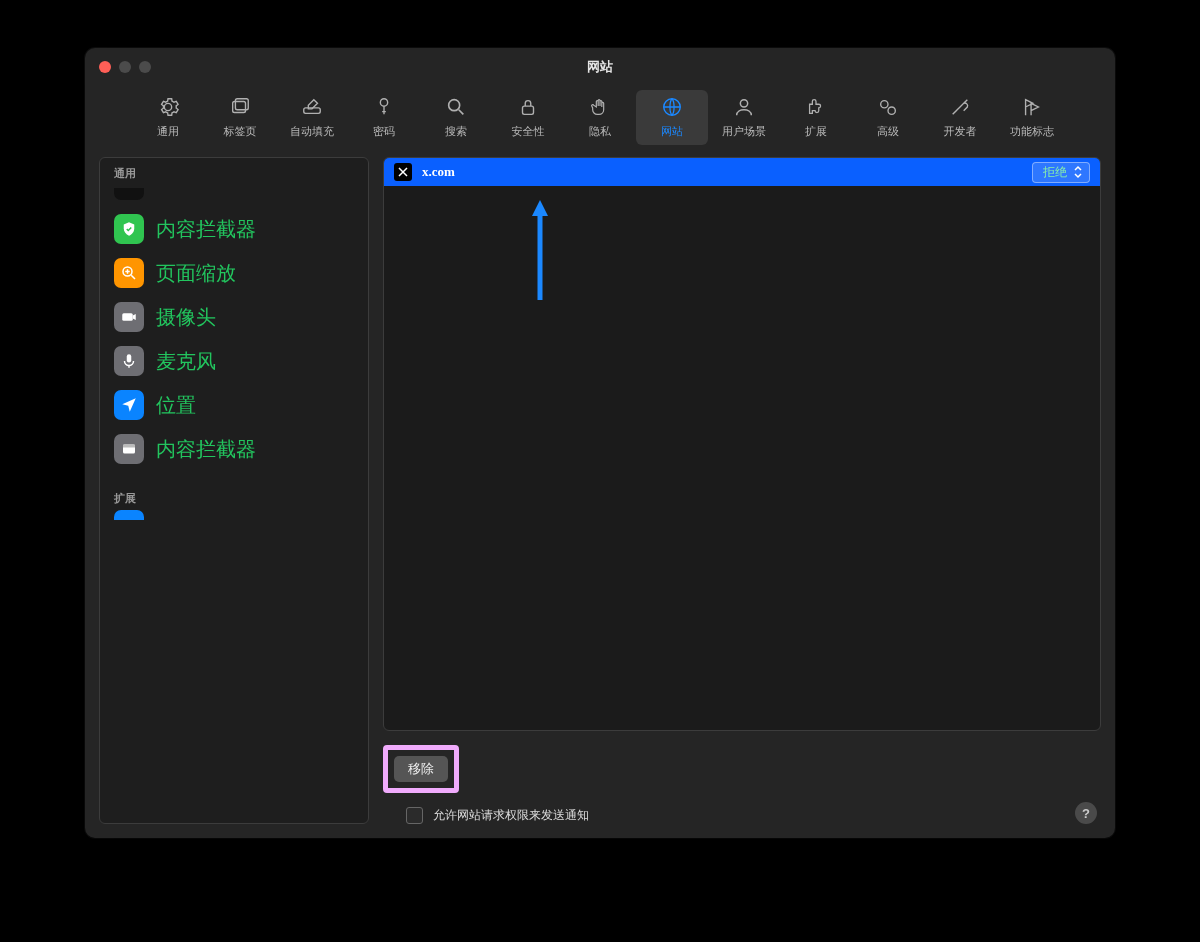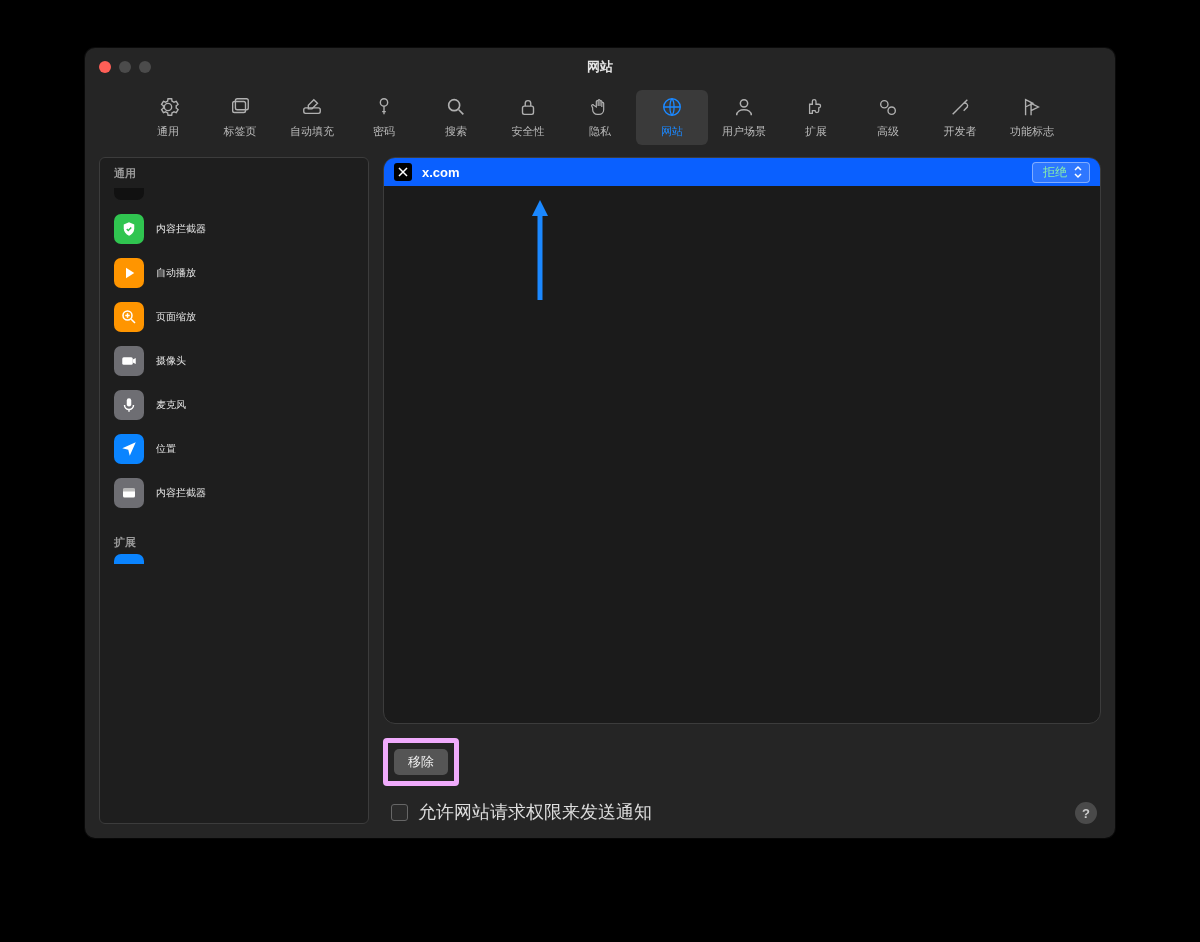--- a/index.html
+++ b/index.html
@@ -116,22 +116,22 @@
   }
   .sidebar-scroll {
     overflow: hidden;
     flex: 1;
   }
   .sidebar-item {
     display: flex;
     align-items: center;
     gap: 12px;
     padding: 7px 14px;
-    font-size: 10px;
-    color: #e5e5e5;
+    font-size: 20px;
+    color: #22c55e;
   }
   .sidebar-item.selected {
     background: #3b3b3c;
   }
   .sidebar-icon {
     width: 30px;
     height: 30px;
     border-radius: 7px;
     flex-shrink: 0;
     display: flex;
@@ -176,25 +176,26 @@
     min-width: 0;
   }
   .content-header {
     font-size: 14px;
     color: #e0e0e0;
     padding: 6px 14px 10px 14px;
   }
   .site-list {
     flex: 1;
     border: 1px solid #3c3c3c;
-    border-radius: 12px;
+    border-radius: 6px;
     background: #1b1b1b;
     position: relative;
     overflow: hidden;
     min-height: 0;
+    font-family: Liberation Serif, serif;
   }
   .site-row {
     height: 28px;
     display: flex;
     align-items: center;
     padding: 0 10px;
     gap: 10px;
     background: #0a60ff;
     color: #fff;
     font-size: 13px;
@@ -260,23 +261,23 @@
     color: #eee;
     border: none;
     border-radius: 5px;
     padding: 4px 14px;
     font-size: 13px;
   }
   .checkbox-row {
     display: flex;
     align-items: center;
     gap: 10px;
-    font-size: 18px;
+    font-size: 12px;
     color: #ddd;
-    margin-left: 8px;
+    margin-left: 23px;
   }
   .checkbox {
     width: 15px;
     height: 15px;
     border: 1px solid #666;
     border-radius: 3px;
     background: #2b2b2b;
   }
 
   .help-btn {
@@ -452,28 +453,20 @@
         <div class="sidebar-item">
           <span class="sidebar-icon" style="background:#30c550">
             <svg viewBox="0 0 24 24">
                 <path d="M12 3l7 3v5c0 5-3 8-7 10-4-2-7-5-7-10V6z" fill="#fff"></path>
                 <path d="M9 12l2 2 4-4" stroke="#30c550" stroke-width="2" fill="none"></path>
               </svg>
           </span>
           <span>内容拦截器</span>
         </div>
 
-        <div class="sidebar-item">
-          <span class="sidebar-icon" style="background:#ff9500">
-            <svg viewBox="0 0 24 24">
-                <path d="M8 5v14l11-7z" fill="#fff"></path>
-              </svg>
-          </span>
-          <span>自动播放</span>
-        </div>
 
         <div class="sidebar-item">
           <span class="sidebar-icon" style="background:#ff9500">
             <svg viewBox="0 0 24 24">
                 <circle cx="10" cy="10" r="6" fill="none" stroke="#fff" stroke-width="2"></circle>
                 <path d="M15 15l5 5M7 10h6M10 7v6" stroke="#fff" stroke-width="2"></path>
               </svg>
           </span>
           <span>页面缩放</span>
         </div>

